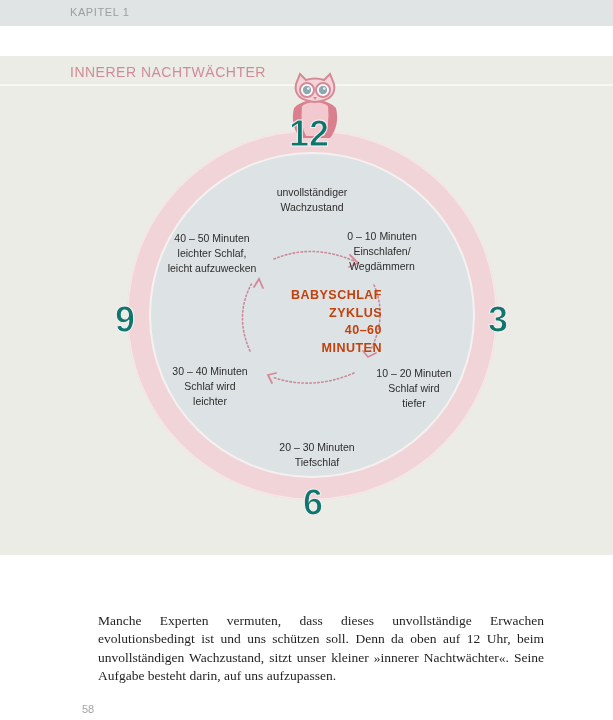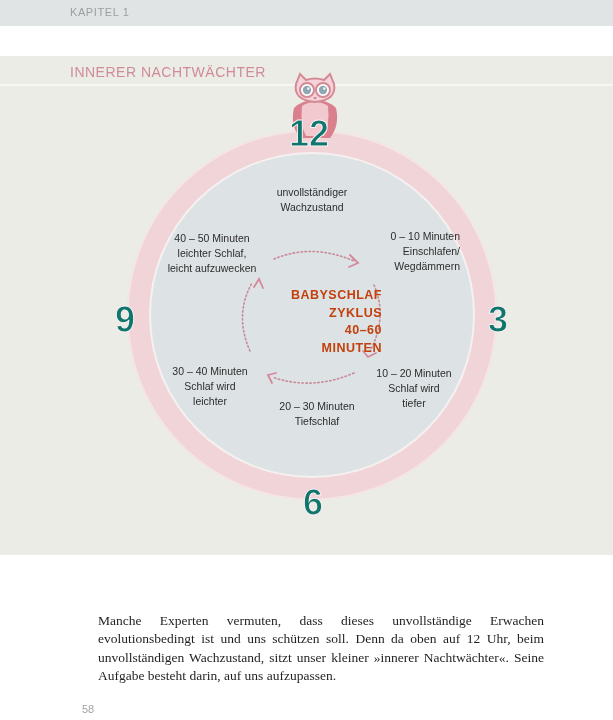--- a/index.html
+++ b/index.html
@@ -128,27 +128,27 @@
   </g>
 </svg>
 
 <div class="center-title">BABYSCHLAF
 ZYKLUS
 40–60
 MINUTEN</div>
 
 <div class="label" style="left:252px; top:185px; width:120px;">unvollständiger
 Wachzustand</div>
-<div class="label" style="left:360px; top:229px; width:100px;text-align:right;">0 – 10 Minuten
+<div class="label" style="left:332px; top:229px; width:100px;">0 – 10 Minuten
 Einschlafen/
 Wegdämmern</div>
 <div class="label" style="left:364px; top:366px; width:100px;">10 – 20 Minuten
 Schlaf wird
 tiefer</div>
-<div class="label" style="left:257px; top:399px; width:120px;">20 – 30 Minuten
+<div class="label" style="left:257px; top:440px; width:120px;">20 – 30 Minuten
 Tiefschlaf</div>
 <div class="label" style="left:160px; top:364px; width:100px;">30 – 40 Minuten
 Schlaf wird
 leichter</div>
 <div class="label" style="left:156px; top:231px; width:112px;">40 – 50 Minuten
 leichter Schlaf,
 leicht aufzuwecken</div>
 
 <div class="body-text">
   <p>Manche Experten vermuten, dass dieses unvollständige Erwachen evolutionsbedingt ist und uns schützen soll. Denn da oben auf 12 Uhr, beim unvollständigen Wachzustand, sitzt unser kleiner »innerer Nachtwächter«. Seine Aufgabe besteht darin, auf uns aufzupassen.</p>

